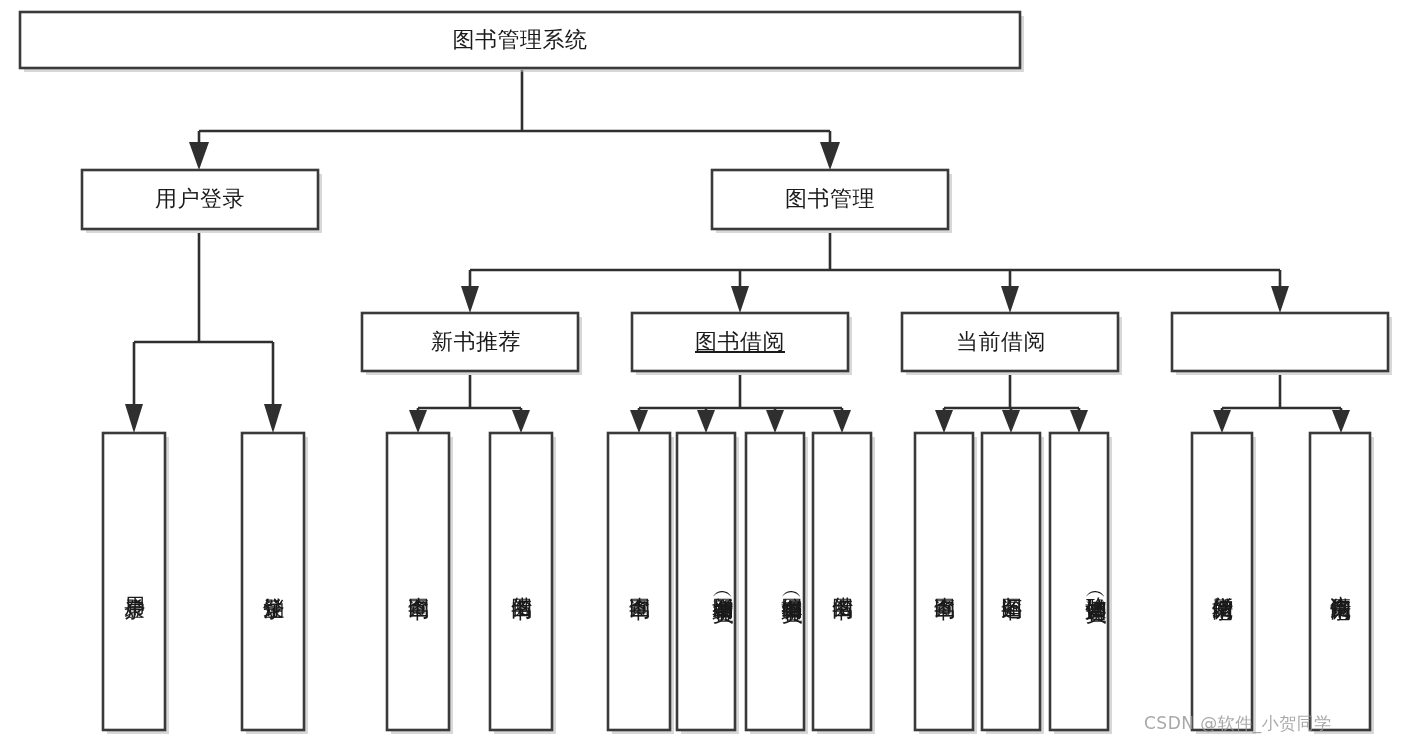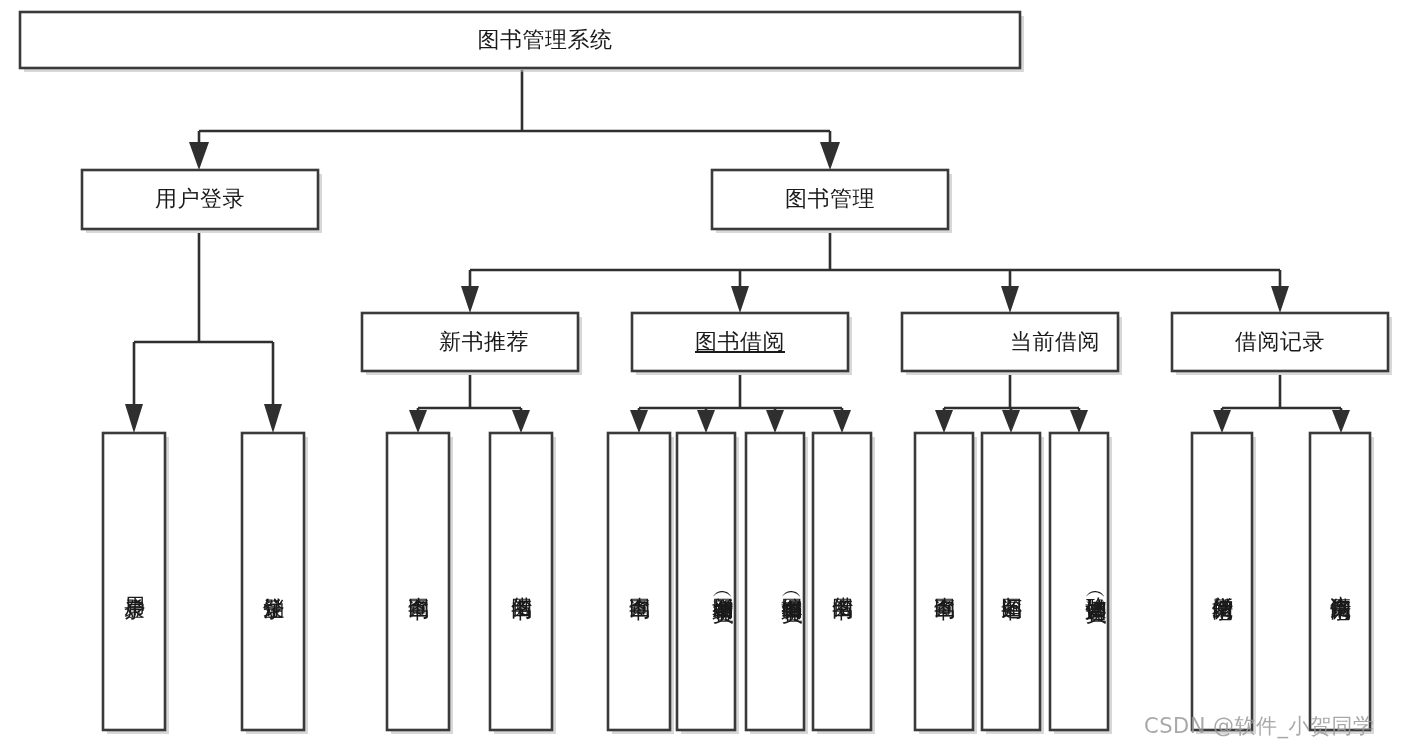--- a/index.html
+++ b/index.html
@@ -69,21 +69,21 @@
     letter-spacing: 1px;
     writing-mode: vertical-rl;
     text-orientation: upright;
     pointer-events: none;
     text-align: center;
   }
   .watermark {
     position: absolute;
     left: 1144px;
     top: 712px;
-    font-size: 21px;
+    font-size: 17px;
     color: #9a9a9a;
     opacity: 0.85;
     white-space: nowrap;
     letter-spacing: 0.5px;
   }
 </style>
 </head>
 <body>
 
 <div id="diagram-root">
@@ -249,29 +249,28 @@
     <g>
       <rect class="node-shadow" x="1196" y="437" width="60" height="297"></rect>
       <rect class="node-rect" x="1192" y="433" width="60" height="297"></rect>
     </g>
     <g>
       <rect class="node-shadow" x="1314" y="437" width="60" height="297"></rect>
       <rect class="node-rect" x="1310" y="433" width="60" height="297"></rect>
     </g>
   </svg>
 
-  <div class="node-label-h" style="left:20px; top:12px; width:1000px; height:56px;padding-left:25px;">图书管理系统</div>
+  <div class="node-label-h" style="left:20px; top:12px; width:1000px; height:56px;">图书管理系统</div>
 
   <div class="node-label-h" style="left:82px; top:170px; width:236px; height:59px;">用户登录</div>
   <div class="node-label-h" style="left:712px; top:170px; width:236px; height:59px;border-radius:6px;">图书管理</div>
 
-  <div class="node-label-h" style="left:376px; top:313px; width:216px; height:58px;">新书推荐</div>
+  <div class="node-label-h" style="left:368px; top:313px; width:216px; height:58px;">新书推荐</div>
   <div class="node-label-h" style="left:632px; top:313px; width:216px; height:58px;text-decoration:underline;">图书借阅</div>
-  <div class="node-label-h" style="left:947px; top:313px; width:216px; height:58px;">当前借阅</div>
-  <div class="node-label-h" style="left:1172px; top:313px; width:216px; height:58px;">借阅记录</div>
+  <div class="node-label-h" style="left:893px; top:313px; width:216px; height:58px;">当前借阅</div>
 
   <div class="node-label-v" style="left:103px; top:433px; width:62px; height:297px;">用户登录</div>
   <div class="node-label-v" style="left:242px; top:433px; width:62px; height:297px;">注销登录</div>
 
   <div class="node-label-v" style="left:387px; top:433px; width:62px; height:297px;">查询图书</div>
   <div class="node-label-v" style="left:490px; top:433px; width:62px; height:297px;">借阅图书</div>
 
   <div class="node-label-v" style="left:608px; top:433px; width:62px; height:297px;">查询图书</div>
   <div class="node-label-v" style="left:677px; top:433px; width:58px; height:297px; align-items:flex-start; padding-top:6px; box-sizing:border-box;">新增图书（管理员）</div>
   <div class="node-label-v" style="left:746px; top:433px; width:58px; height:297px; align-items:flex-start; padding-top:6px; box-sizing:border-box;">编辑图书（管理员）</div>

